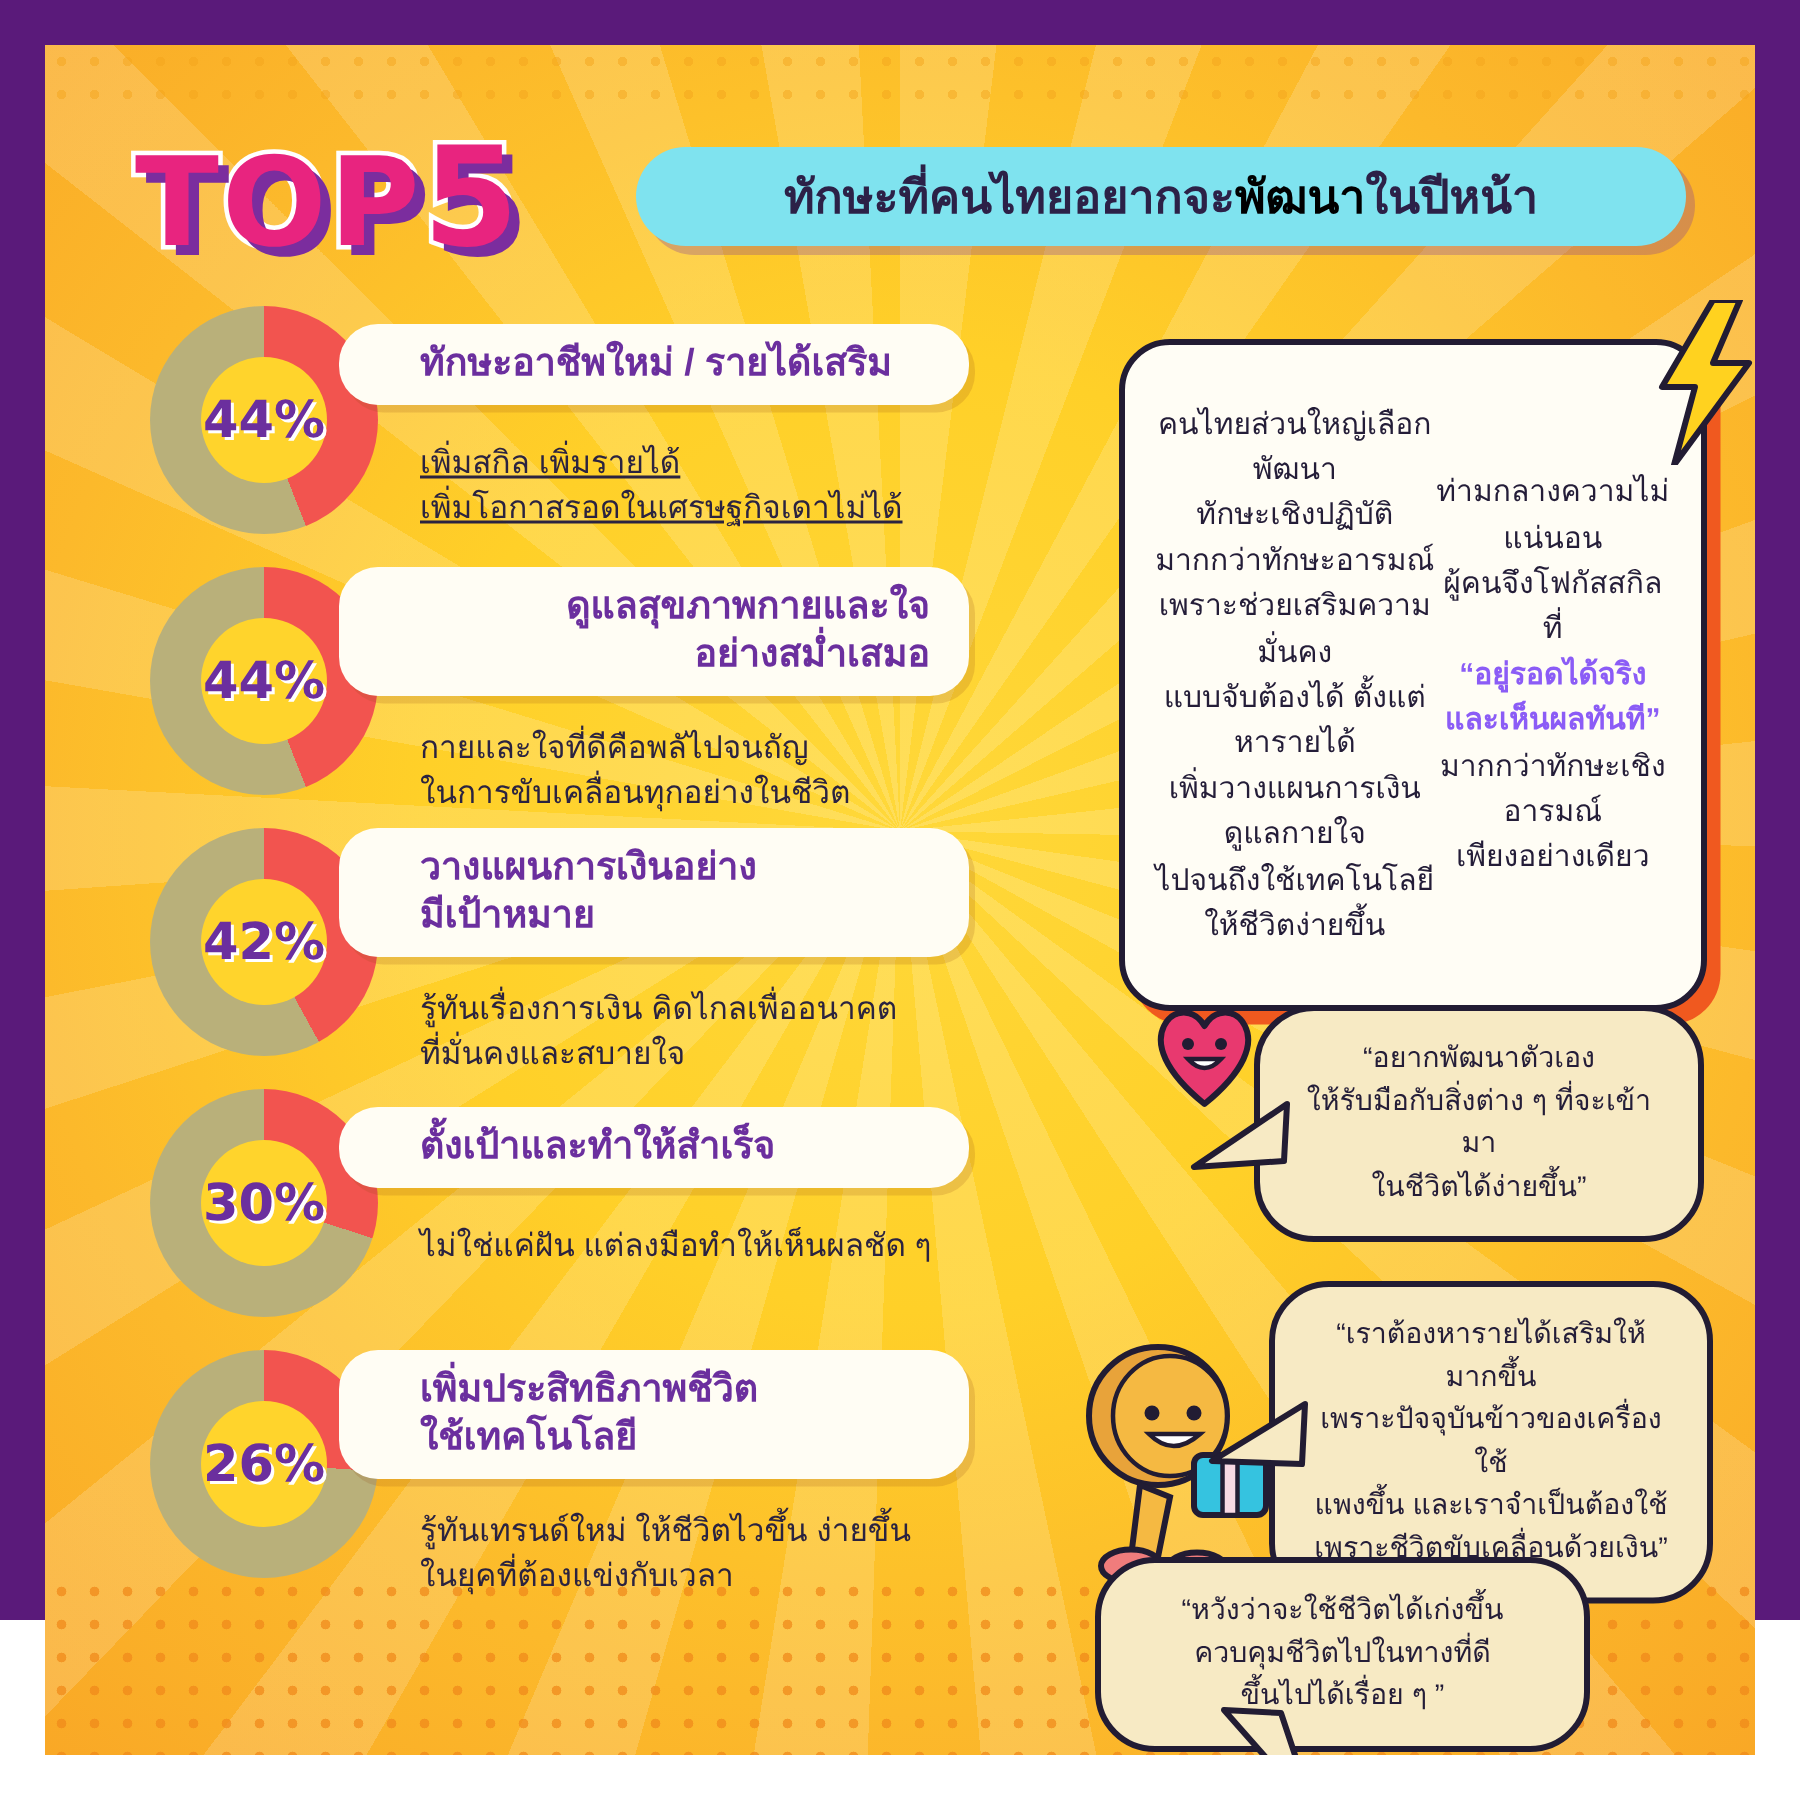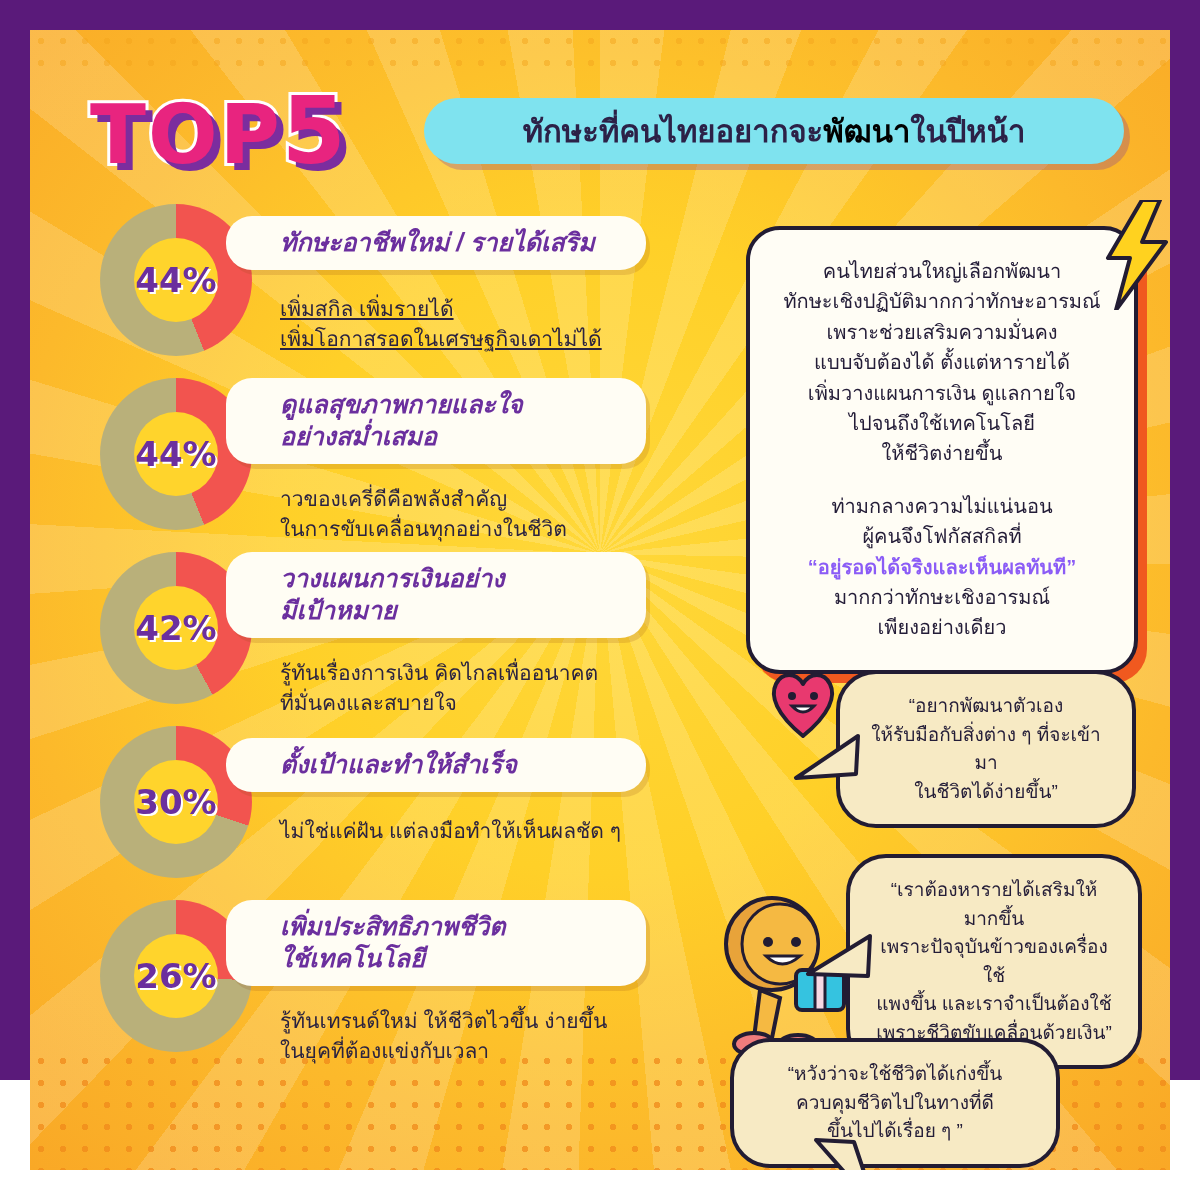--- a/index.html
+++ b/index.html
@@ -115,42 +115,41 @@
     z-index: 2;
     text-align: right;
   }
   .headline {
     position: absolute; left: 150px; top: 18px;
     min-width: 420px; max-width: 520px;
     background: #fffdf4;
     border-radius: 26px;
     padding: 10px 26px 12px 54px;
     box-shadow: 4px 5px 0 rgba(150,80,20,.18);
-    font-style: italic;
   }
   .headline span {
     display: block;
     font-size: 25px; font-weight: 700; color: #6b2f9e; line-height: 1.28;
     white-space: nowrap;
   }
   .sub {
     position: absolute; left: 204px;
     font-size: 21px; color: #2b2340; line-height: 1.45;
   }
   .sub span { display: block; white-space: nowrap; }
 
   
   .info-card {
     position: absolute; left: 716px; top: 196px; width: 392px; height: 448px;
     background: #fffdf5;
     border: 4px solid #221c33;
     border-radius: 34px;
     box-shadow: 9px 9px 0 #f0591f;
     padding: 26px 20px;
-    display: flex; flex-direction: column; align-items: center; justify-content: flex-start;
+    display: flex; flex-direction: row; align-items: center; justify-content: flex-start;
   }
   .info-card p { font-size: 20px; line-height: 1.52; color: #241d38; text-align: center; }
   .info-card .gap { height: 22px; }
   .info-card .teal { color: #8b5cf6; font-weight: 700; text-align: right; }
   .bolt {
     position: absolute; left: 1072px; top: 170px; width: 70px; height: 110px;
     z-index: 5;
   }
 
   .bubble {
@@ -208,26 +207,26 @@
           <span>เพิ่มสกิล เพิ่มรายได้</span>
           <span>เพิ่มโอกาสรอดในเศรษฐกิจเดาไม่ได้</span>
         </div>
       </div>
 
       <div class="item">
         <div class="donut-wrap">
           <div class="donut" style="background: conic-gradient(#f2544f 0deg 158.4deg, #b9b07a 158.4deg 360deg);"></div>
           <div class="pct">44%</div>
         </div>
-        <div class="headline" style="top:6px;">
+        <div class="headline" style="top:6px;text-align:right;">
           <span>ดูแลสุขภาพกายและใจ</span>
           <span>อย่างสม่ำเสมอ</span>
         </div>
         <div class="sub" style="top:112px;">
-          <span>าวของเครี่ดีคือพลังสำคัญ</span>
+          <span>กายและใจที่ดีคือพลัไปจนถัญ</span>
           <span>ในการขับเคลื่อนทุกอย่างในชีวิต</span>
         </div>
       </div>
 
       <div class="item">
         <div class="donut-wrap">
           <div class="donut" style="background: conic-gradient(#f2544f 0deg 151.2deg, #b9b07a 151.2deg 360deg);"></div>
           <div class="pct">42%</div>
         </div>
         <div class="headline" style="top:6px;">

